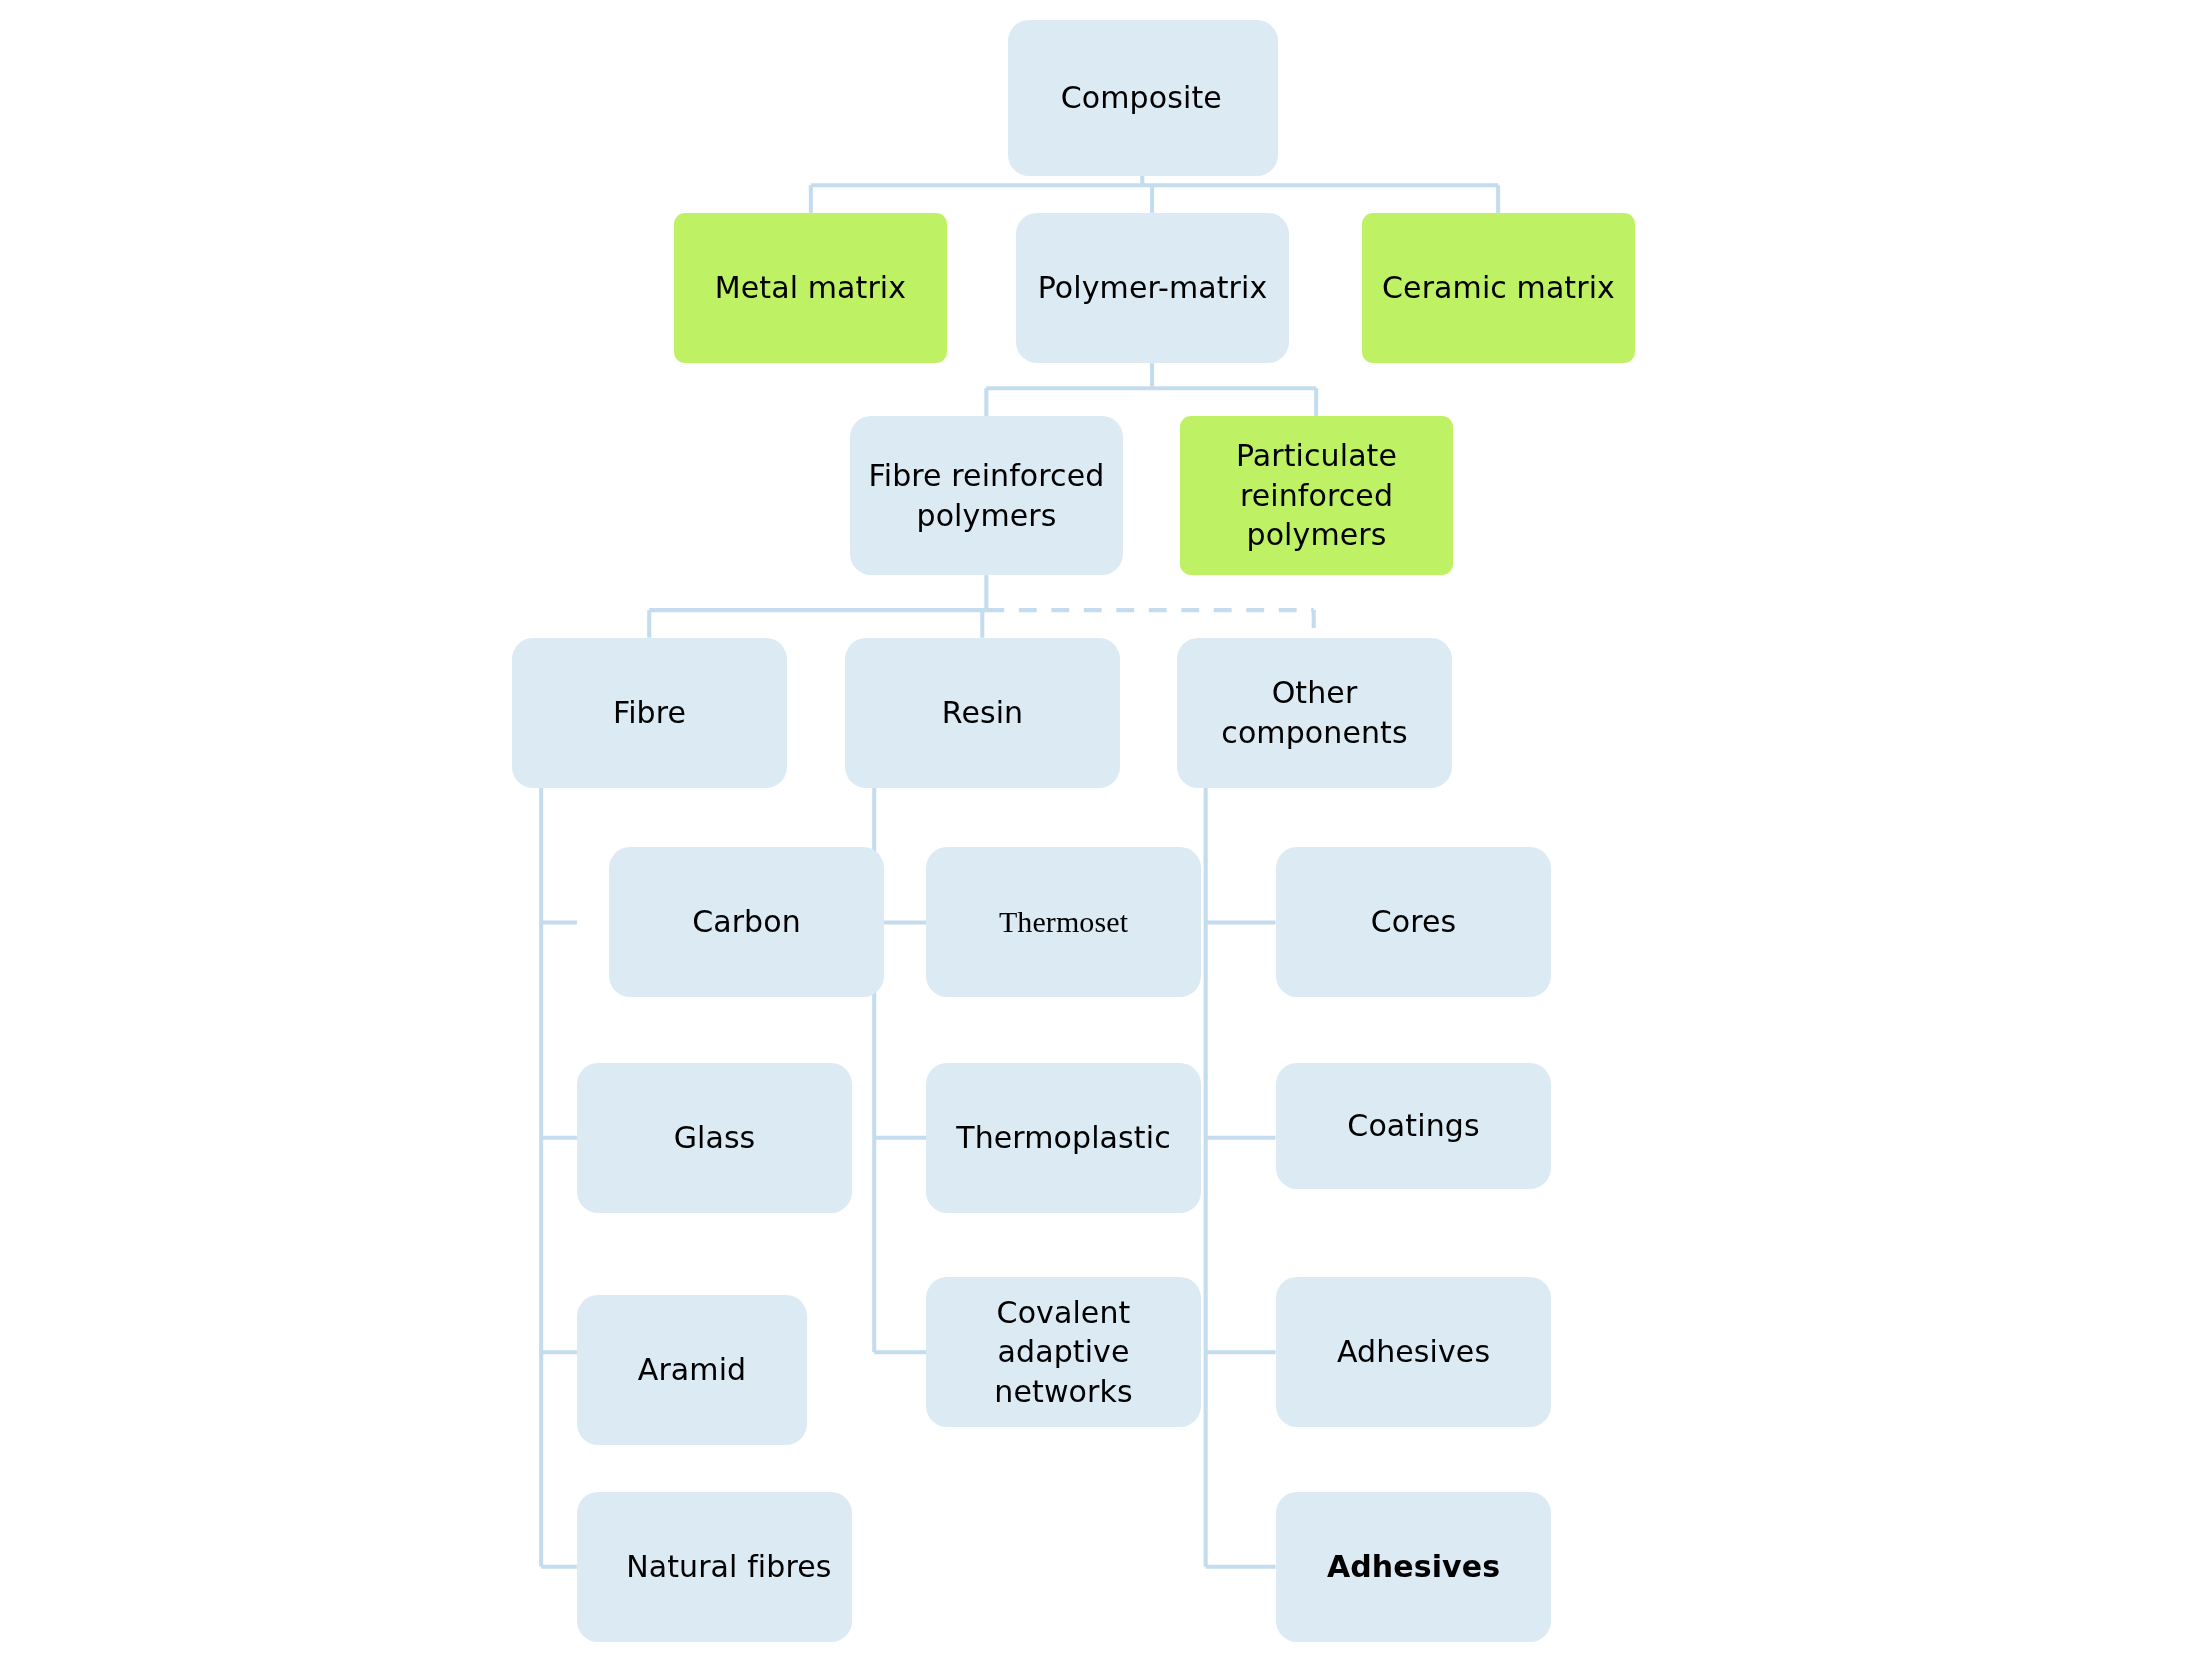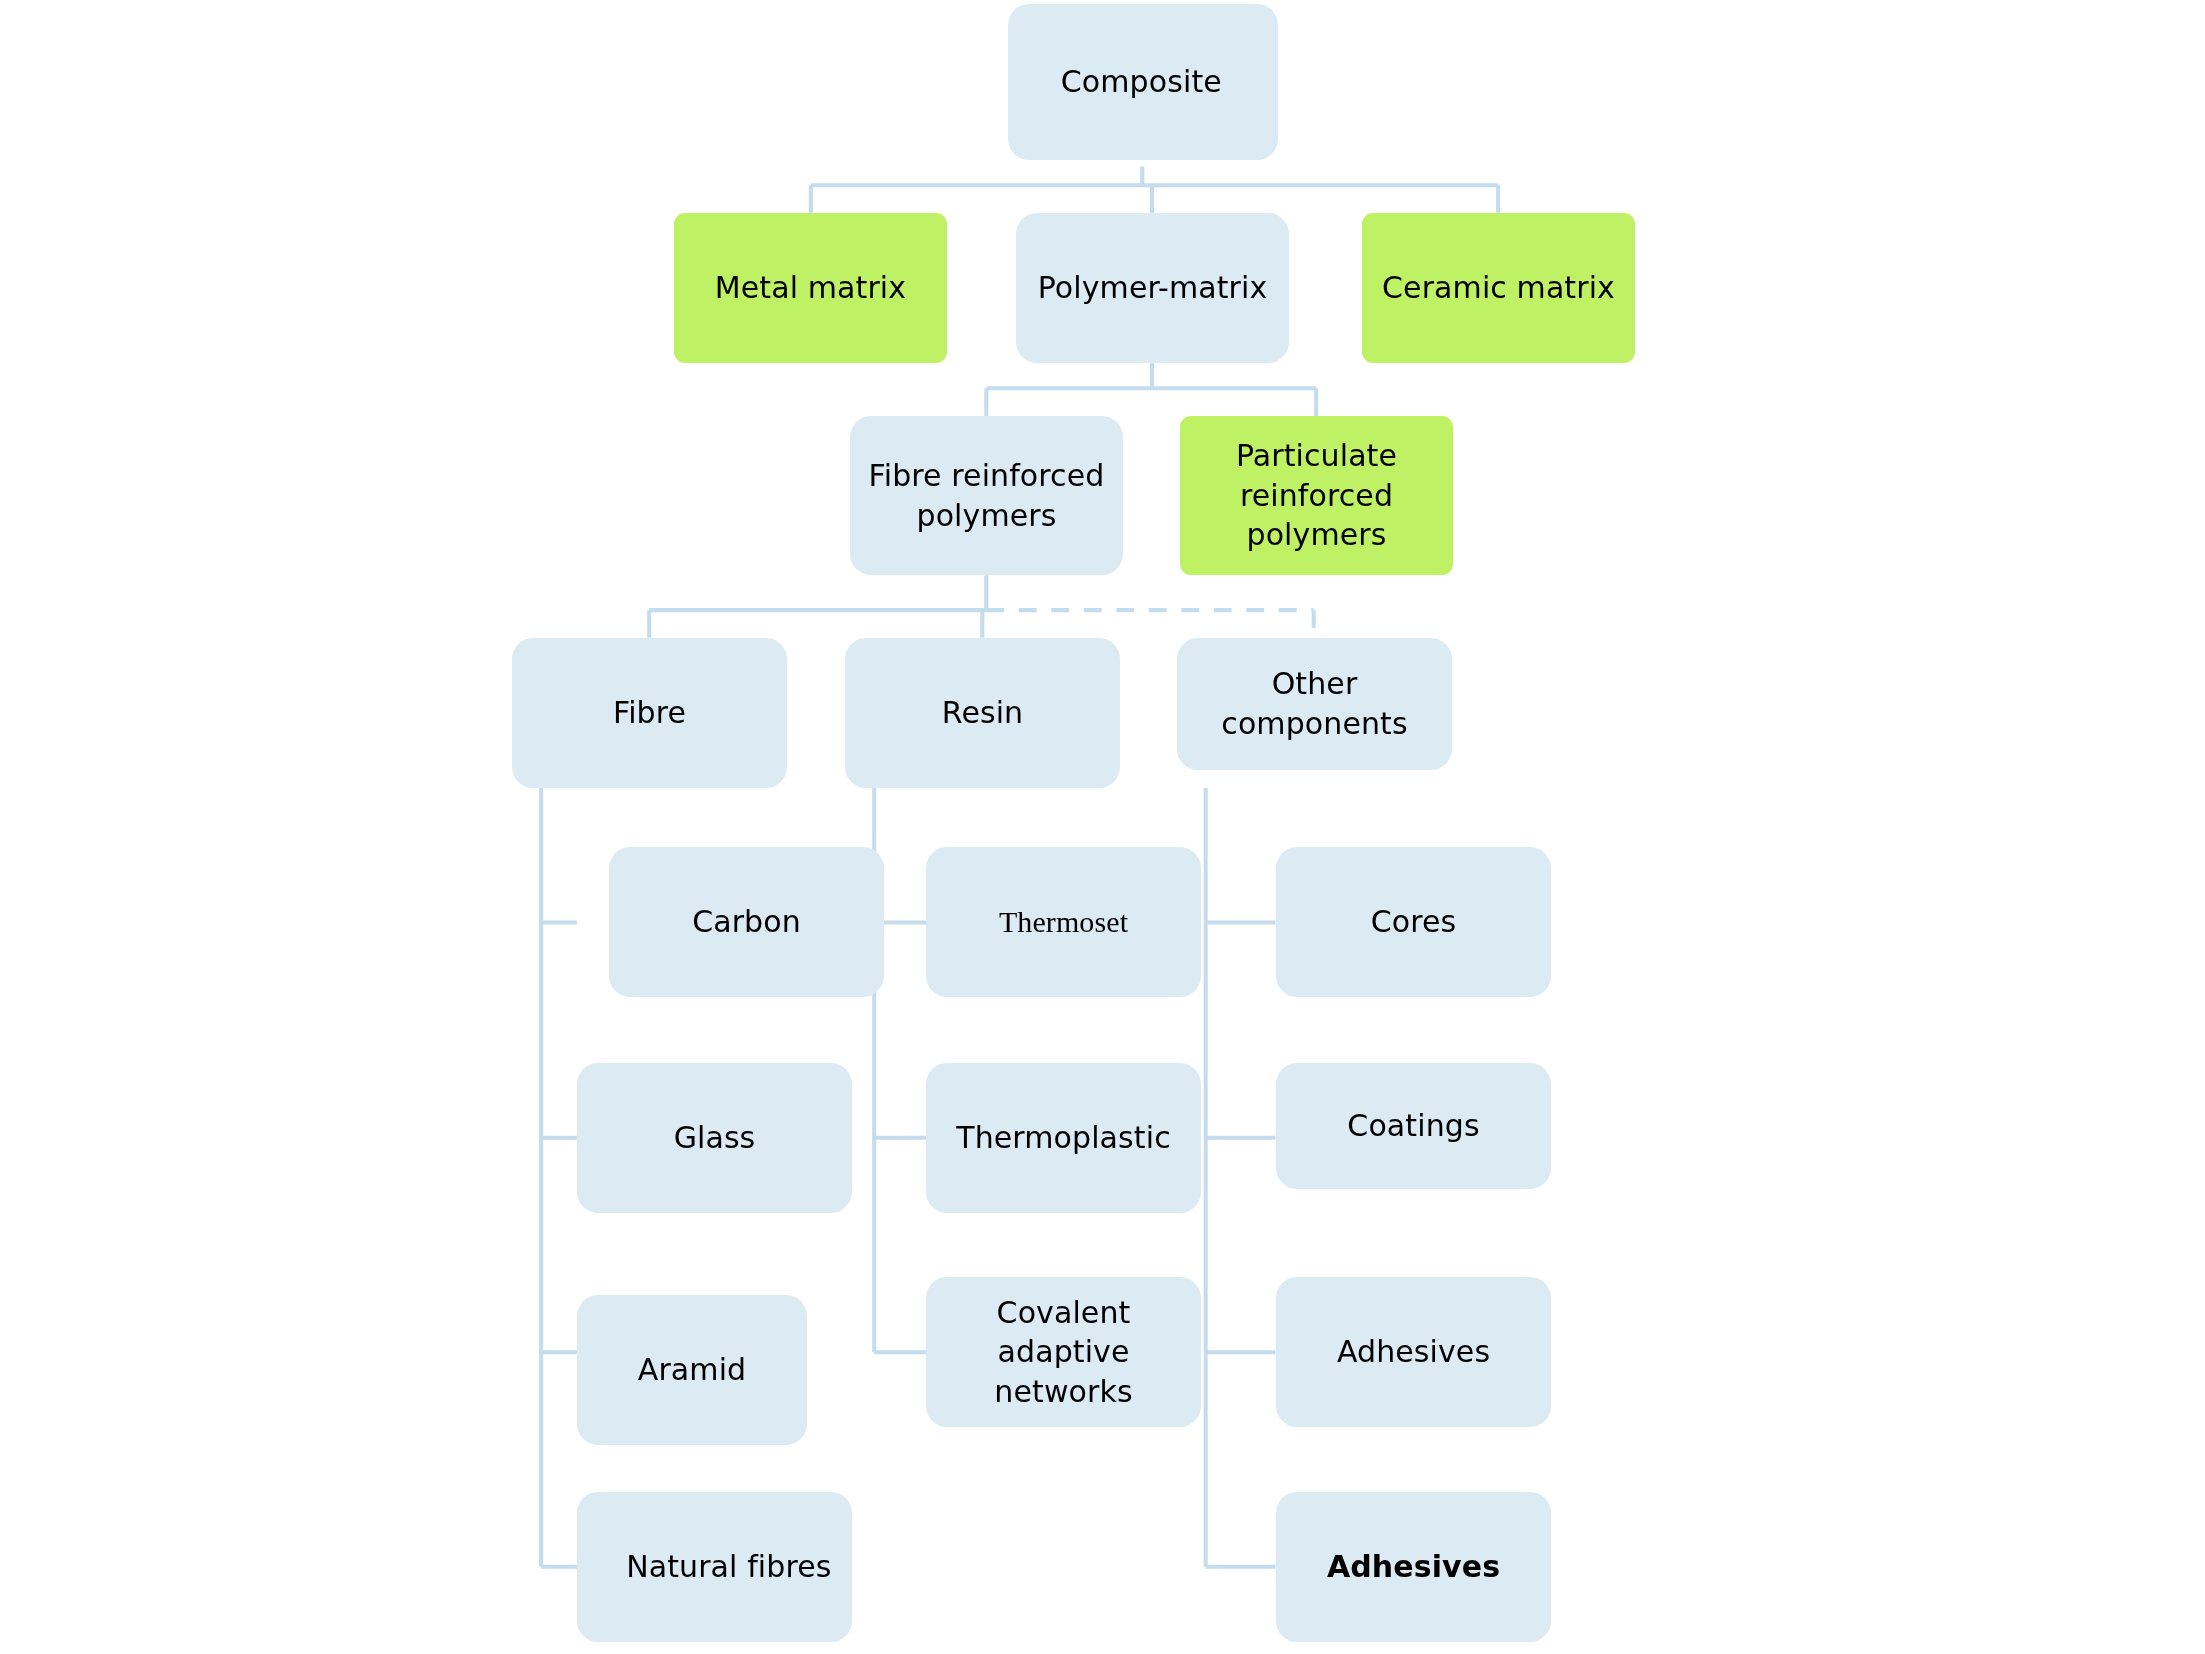--- a/index.html
+++ b/index.html
@@ -74,21 +74,21 @@
       <path d="M 1076 1135.5 L 1140 1135.5" fill="none" stroke="#c3dcee" stroke-width="5" stroke-linecap="butt"></path>
       <path d="M 1076 1400.5 L 1140 1400.5" fill="none" stroke="#c3dcee" stroke-width="5" stroke-linecap="butt"></path>
       <path d="M 1076 1664.5 L 1140 1664.5" fill="none" stroke="#c3dcee" stroke-width="5" stroke-linecap="butt"></path>
       <path d="M 1484 970 L 1484 1928.5" fill="none" stroke="#c3dcee" stroke-width="5" stroke-linecap="butt"></path>
       <path d="M 1484 1135.5 L 1570 1135.5" fill="none" stroke="#c3dcee" stroke-width="5" stroke-linecap="butt"></path>
       <path d="M 1484 1400.5 L 1570 1400.5" fill="none" stroke="#c3dcee" stroke-width="5" stroke-linecap="butt"></path>
       <path d="M 1484 1664.5 L 1570 1664.5" fill="none" stroke="#c3dcee" stroke-width="5" stroke-linecap="butt"></path>
       <path d="M 1484 1928.5 L 1570 1928.5" fill="none" stroke="#c3dcee" stroke-width="5" stroke-linecap="butt"></path>
     </svg>
   <div id="node-layer">
-      <div class="node blue" style="left: 1008px; top: 4px; width: 270px; height: 156px; padding-left: 8px;">
+      <div class="node blue" style="left: 1008px; top: 20px; width: 270px; height: 156px; padding-left: 8px;">
         <span class="label">Composite</span>
       </div>
       <div class="node grey" style="left: 674px; top: 213px; width: 273px; height: 150px;">
         <span class="label">Metal matrix</span>
       </div>
       <div class="node blue" style="left: 1016px; top: 213px; width: 273px; height: 150px;">
         <span class="label">Polymer-matrix</span>
       </div>
       <div class="node grey" style="left: 1362px; top: 213px; width: 273px; height: 150px;">
         <span class="label">Ceramic matrix</span>
@@ -101,21 +101,21 @@
         <span class="label">Particulate
 reinforced
 polymers</span>
       </div>
       <div class="node blue" style="left: 512px; top: 638px; width: 275px; height: 150px;">
         <span class="label">Fibre</span>
       </div>
       <div class="node blue" style="left: 845px; top: 638px; width: 275px; height: 150px;">
         <span class="label">Resin</span>
       </div>
-      <div class="node blue" style="left: 1177px; top: 638px; width: 275px; height: 132px;">
+      <div class="node blue" style="left: 1177px; top: 638px; width: 275px; height: 150px;">
         <span class="label">Other
 components</span>
       </div>
       <div class="node blue" style="left: 577px; top: 847px; width: 275px; height: 150px; margin-left: 32px;">
         <span class="label">Carbon</span>
       </div>
       <div class="node blue" style="left: 577px; top: 1063px; width: 275px; height: 150px;">
         <span class="label">Glass</span>
       </div>
       <div class="node blue" style="left: 577px; top: 1277px; width: 230px; height: 150px; margin-top: 18px;">

